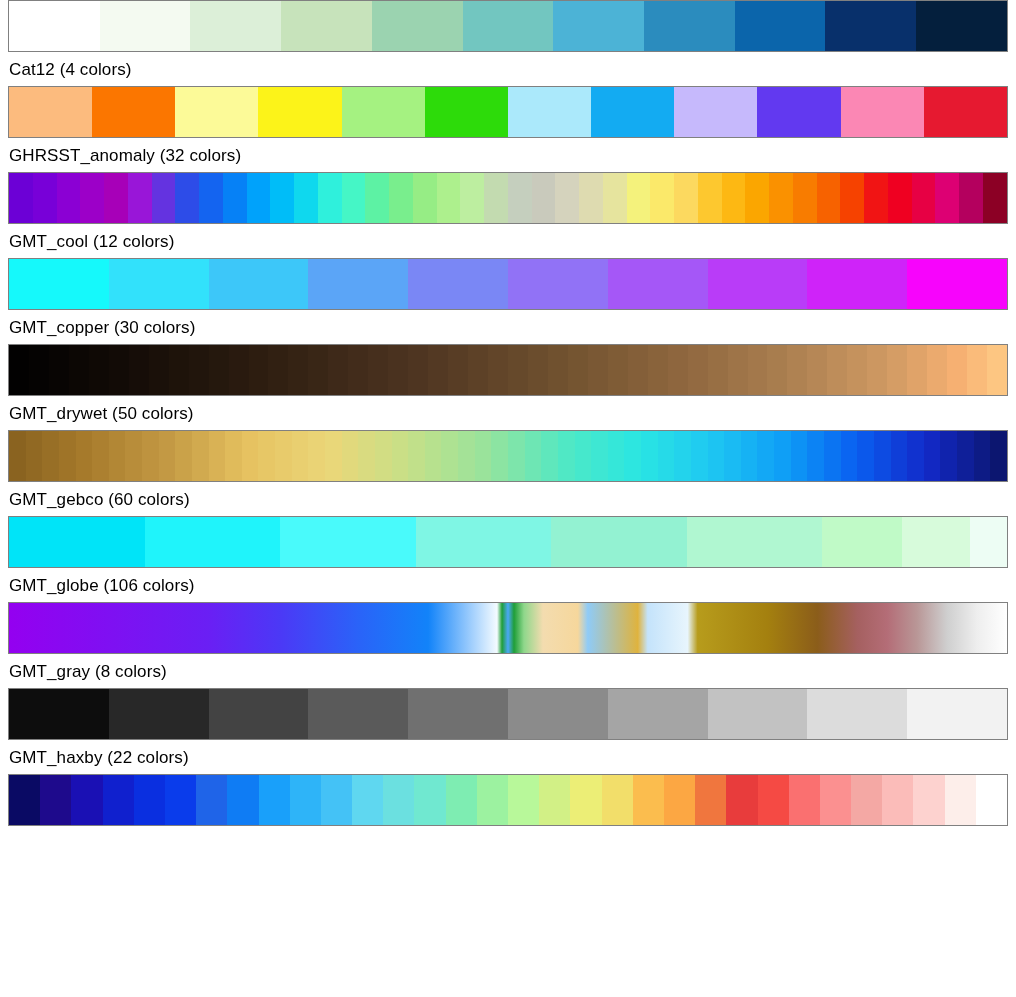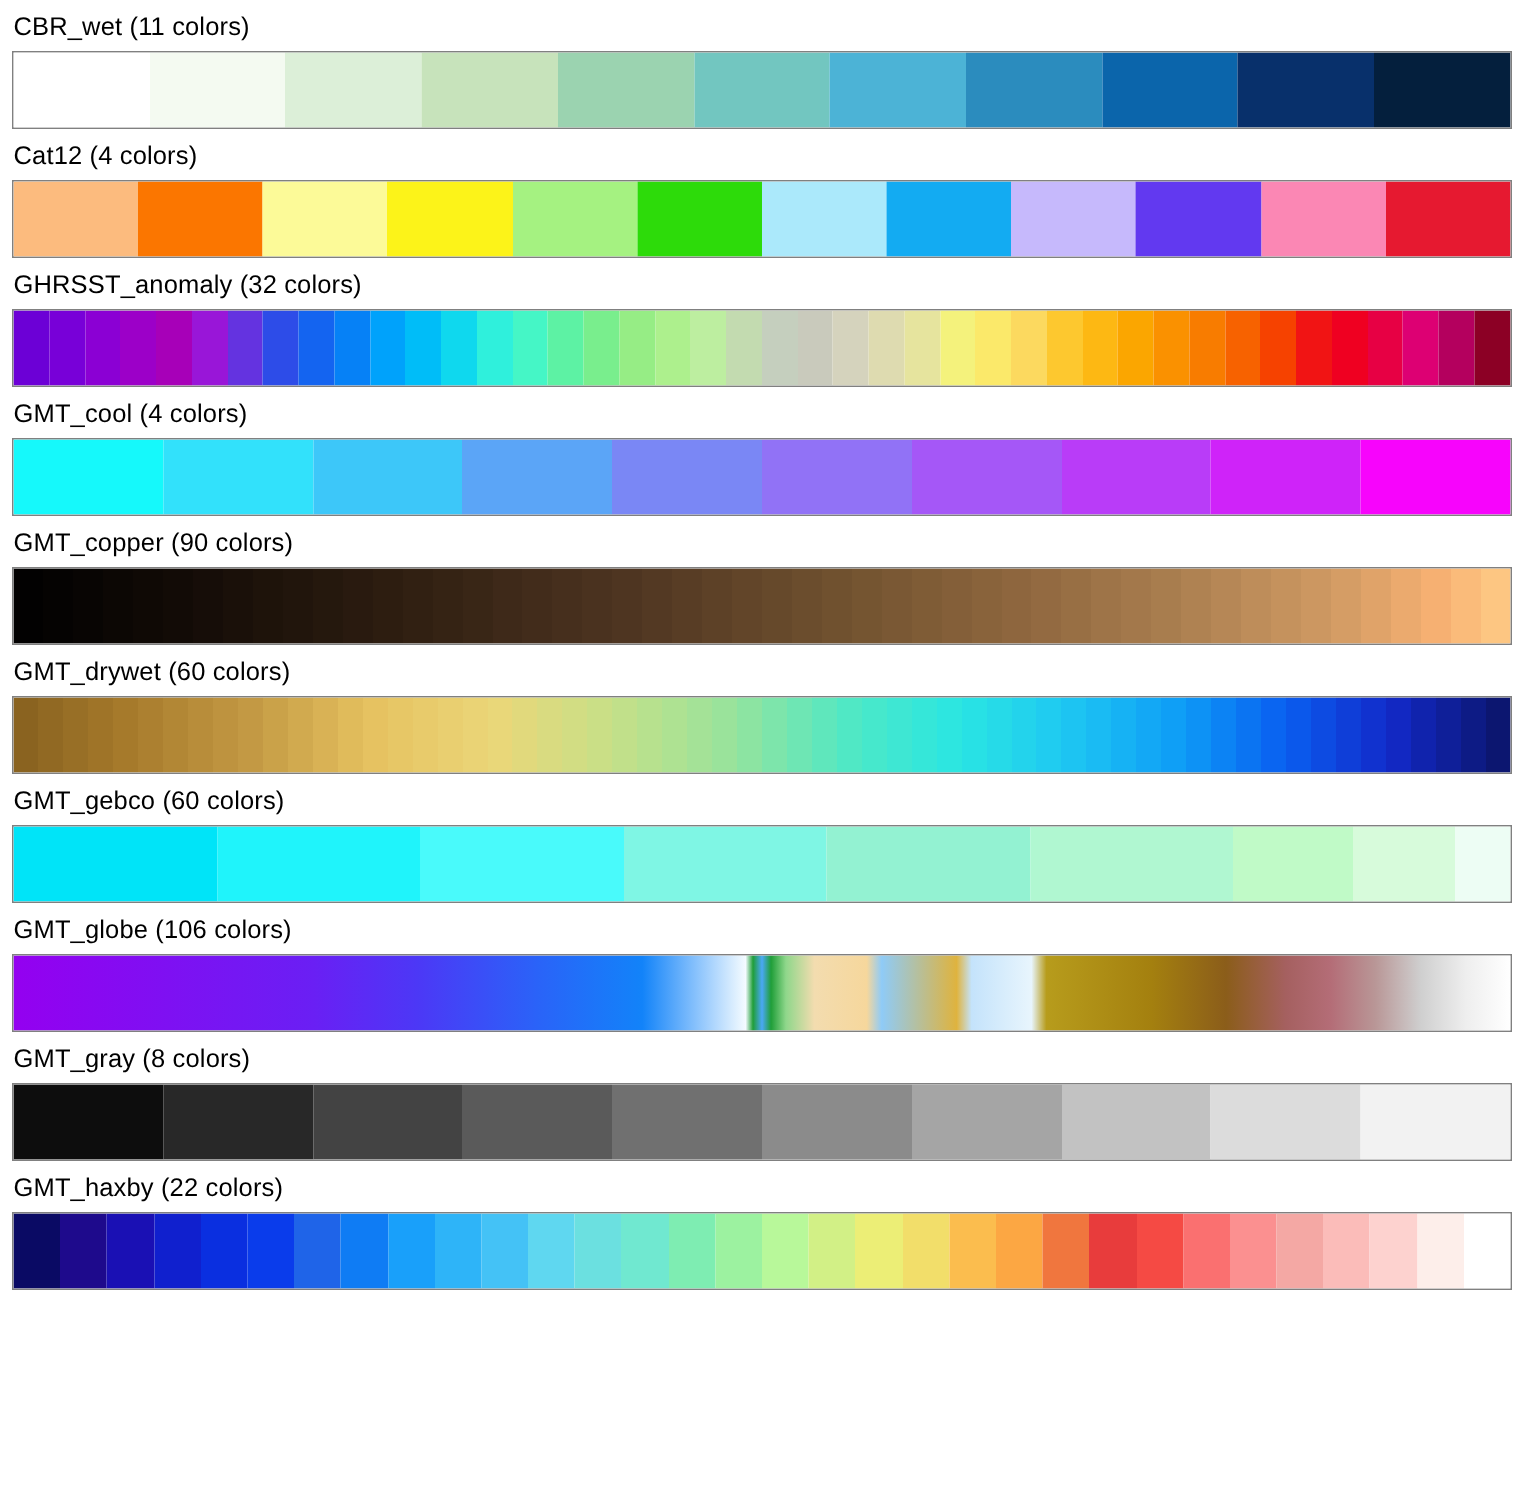--- a/index.html
+++ b/index.html
@@ -61,21 +61,20 @@
     display: block;
     width: 100%;
     height: 100%;
   }
 </style>
 </head>
 <body>
 
 <div id="colormap-list">
     <div class="colormap-entry">
-      <div class="colormap-label">CBR_wet (11 colors)</div>
       <div class="colormap-bar" style="border-color: rgb(128, 128, 128);">
         <div class="swatches">
           <i style="background: rgb(255, 255, 255); flex-basis: 9.09091%; flex-grow: 0;"></i>
           <i style="background: rgb(244, 250, 241); flex-basis: 9.09091%; flex-grow: 0;"></i>
           <i style="background: rgb(220, 239, 216); flex-basis: 9.09091%; flex-grow: 0;"></i>
           <i style="background: rgb(199, 227, 187); flex-basis: 9.09091%; flex-grow: 0;"></i>
           <i style="background: rgb(155, 211, 176); flex-basis: 9.09091%; flex-grow: 0;"></i>
           <i style="background: rgb(114, 198, 192); flex-basis: 9.09091%; flex-grow: 0;"></i>
           <i style="background: rgb(76, 179, 214); flex-basis: 9.09091%; flex-grow: 0;"></i>
           <i style="background: rgb(43, 140, 190); flex-basis: 9.09091%; flex-grow: 0;"></i>
@@ -147,44 +146,44 @@
           <i style="background: rgb(241, 20, 20); flex-basis: 2.38095%; flex-grow: 0;"></i>
           <i style="background: rgb(239, 0, 33); flex-basis: 2.38095%; flex-grow: 0;"></i>
           <i style="background: rgb(231, 0, 68); flex-basis: 2.38095%; flex-grow: 0;"></i>
           <i style="background: rgb(221, 0, 115); flex-basis: 2.38095%; flex-grow: 0;"></i>
           <i style="background: rgb(180, 0, 94); flex-basis: 2.38095%; flex-grow: 0;"></i>
           <i style="background: rgb(140, 0, 37); flex-basis: 2.38095%; flex-grow: 0;"></i>
         </div>
       </div>
     </div>
     <div class="colormap-entry">
-      <div class="colormap-label">GMT_cool (4 colors)</div>
+      <div class="colormap-label">GMT_cool (12 colors)</div>
       <div class="colormap-bar" style="border-color: rgb(128, 128, 128);">
         <div class="swatches">
           <i style="background: rgb(21, 249, 251); flex-basis: 10%; flex-grow: 0;"></i>
           <i style="background: rgb(50, 225, 251); flex-basis: 10%; flex-grow: 0;"></i>
           <i style="background: rgb(61, 199, 249); flex-basis: 10%; flex-grow: 0;"></i>
           <i style="background: rgb(91, 165, 247); flex-basis: 10%; flex-grow: 0;"></i>
           <i style="background: rgb(122, 135, 245); flex-basis: 10%; flex-grow: 0;"></i>
           <i style="background: rgb(145, 114, 246); flex-basis: 10%; flex-grow: 0;"></i>
           <i style="background: rgb(165, 87, 247); flex-basis: 10%; flex-grow: 0;"></i>
           <i style="background: rgb(185, 60, 248); flex-basis: 10%; flex-grow: 0;"></i>
           <i style="background: rgb(207, 35, 249); flex-basis: 10%; flex-grow: 0;"></i>
           <i style="background: rgb(247, 4, 252); flex-basis: 10%; flex-grow: 0;"></i>
         </div>
       </div>
     </div>
     <div class="colormap-entry">
-      <div class="colormap-label">GMT_copper (90 colors)</div>
+      <div class="colormap-label">GMT_copper (30 colors)</div>
       <div class="colormap-bar" style="border-color: rgb(128, 128, 128);">
         <div class="gradient" style="background: linear-gradient(to right, rgb(2, 1, 1) 0%, rgb(2, 1, 1) 2%, rgb(5, 3, 2) 2%, rgb(5, 3, 2) 4%, rgb(8, 5, 3) 4%, rgb(8, 5, 3) 6%, rgb(12, 7, 4) 6%, rgb(12, 7, 4) 8%, rgb(15, 9, 5) 8%, rgb(15, 9, 5) 10%, rgb(18, 11, 6) 10%, rgb(18, 11, 6) 12%, rgb(22, 13, 8) 12%, rgb(22, 13, 8) 14%, rgb(26, 16, 9) 14%, rgb(26, 16, 9) 16%, rgb(30, 19, 10) 16%, rgb(30, 19, 10) 18%, rgb(33, 21, 12) 18%, rgb(33, 21, 12) 20%, rgb(37, 24, 13) 20%, rgb(37, 24, 13) 22%, rgb(41, 26, 15) 22%, rgb(41, 26, 15) 24%, rgb(45, 29, 16) 24%, rgb(45, 29, 16) 26%, rgb(49, 32, 18) 26%, rgb(49, 32, 18) 28%, rgb(53, 35, 20) 28%, rgb(53, 35, 20) 30%, rgb(57, 38, 22) 30%, rgb(57, 38, 22) 32%, rgb(62, 41, 25) 32%, rgb(62, 41, 25) 34%, rgb(66, 44, 27) 34%, rgb(66, 44, 27) 36%, rgb(70, 47, 29) 36%, rgb(70, 47, 29) 38%, rgb(74, 50, 31) 38%, rgb(74, 50, 31) 40%, rgb(78, 53, 33) 40%, rgb(78, 53, 33) 42%, rgb(83, 57, 35) 42%, rgb(83, 57, 35) 44%, rgb(88, 61, 37) 44%, rgb(88, 61, 37) 46%, rgb(93, 65, 39) 46%, rgb(93, 65, 39) 48%, rgb(98, 69, 41) 48%, rgb(98, 69, 41) 50%, rgb(102, 73, 43) 50%, rgb(102, 73, 43) 52%, rgb(107, 77, 45) 52%, rgb(107, 77, 45) 54%, rgb(112, 81, 47) 54%, rgb(112, 81, 47) 56%, rgb(117, 85, 49) 56%, rgb(117, 85, 49) 58%, rgb(122, 88, 52) 58%, rgb(122, 88, 52) 60%, rgb(127, 92, 54) 60%, rgb(127, 92, 54) 62%, rgb(132, 95, 57) 62%, rgb(132, 95, 57) 64%, rgb(137, 99, 59) 64%, rgb(137, 99, 59) 66%, rgb(142, 102, 62) 66%, rgb(142, 102, 62) 68%, rgb(147, 106, 65) 68%, rgb(147, 106, 65) 70%, rgb(152, 111, 68) 70%, rgb(152, 111, 68) 72%, rgb(158, 116, 72) 72%, rgb(158, 116, 72) 74%, rgb(163, 120, 75) 74%, rgb(163, 120, 75) 76%, rgb(168, 125, 78) 76%, rgb(168, 125, 78) 78%, rgb(175, 130, 82) 78%, rgb(175, 130, 82) 80%, rgb(182, 135, 86) 80%, rgb(182, 135, 86) 82%, rgb(190, 141, 90) 82%, rgb(190, 141, 90) 84%, rgb(197, 146, 93) 84%, rgb(197, 146, 93) 86%, rgb(204, 151, 97) 86%, rgb(204, 151, 97) 88%, rgb(213, 157, 101) 88%, rgb(213, 157, 101) 90%, rgb(224, 163, 105) 90%, rgb(224, 163, 105) 92%, rgb(235, 170, 110) 92%, rgb(235, 170, 110) 94%, rgb(246, 176, 114) 94%, rgb(246, 176, 114) 96%, rgb(250, 187, 122) 96%, rgb(250, 187, 122) 98%, rgb(253, 198, 130) 98%, rgb(253, 198, 130) 100%);"></div>
       </div>
     </div>
     <div class="colormap-entry">
-      <div class="colormap-label">GMT_drywet (60 colors)</div>
+      <div class="colormap-label">GMT_drywet (50 colors)</div>
       <div class="colormap-bar" style="border-color: rgb(128, 128, 128);">
         <div class="gradient" style="background: linear-gradient(to right, rgb(138, 99, 32) 0%, rgb(138, 99, 32) 1.66667%, rgb(145, 105, 35) 1.66667%, rgb(145, 105, 35) 3.33333%, rgb(152, 111, 38) 3.33333%, rgb(152, 111, 38) 5%, rgb(159, 116, 40) 5%, rgb(159, 116, 40) 6.66667%, rgb(166, 122, 43) 6.66667%, rgb(166, 122, 43) 8.33333%, rgb(172, 128, 48) 8.33333%, rgb(172, 128, 48) 10%, rgb(178, 135, 53) 10%, rgb(178, 135, 53) 11.6667%, rgb(184, 141, 58) 11.6667%, rgb(184, 141, 58) 13.3333%, rgb(190, 147, 63) 13.3333%, rgb(190, 147, 63) 15%, rgb(195, 153, 68) 15%, rgb(195, 153, 68) 16.6667%, rgb(202, 162, 73) 16.6667%, rgb(202, 162, 73) 18.3333%, rgb(209, 170, 79) 18.3333%, rgb(209, 170, 79) 20%, rgb(217, 178, 85) 20%, rgb(217, 178, 85) 21.6667%, rgb(224, 187, 91) 21.6667%, rgb(224, 187, 91) 23.3333%, rgb(230, 194, 97) 23.3333%, rgb(230, 194, 97) 25%, rgb(231, 199, 102) 25%, rgb(231, 199, 102) 26.6667%, rgb(232, 203, 107) 26.6667%, rgb(232, 203, 107) 28.3333%, rgb(233, 207, 112) 28.3333%, rgb(233, 207, 112) 30%, rgb(234, 211, 117) 30%, rgb(234, 211, 117) 31.6667%, rgb(233, 215, 121) 31.6667%, rgb(233, 215, 121) 33.3333%, rgb(225, 217, 124) 33.3333%, rgb(225, 217, 124) 35%, rgb(217, 219, 128) 35%, rgb(217, 219, 128) 36.6667%, rgb(210, 221, 131) 36.6667%, rgb(210, 221, 131) 38.3333%, rgb(202, 223, 134) 38.3333%, rgb(202, 223, 134) 40%, rgb(193, 224, 138) 40%, rgb(193, 224, 138) 41.6667%, rgb(183, 225, 142) 41.6667%, rgb(183, 225, 142) 43.3333%, rgb(174, 226, 146) 43.3333%, rgb(174, 226, 146) 45%, rgb(164, 226, 151) 45%, rgb(164, 226, 151) 46.6667%, rgb(154, 227, 155) 46.6667%, rgb(154, 227, 155) 48.3333%, rgb(140, 228, 162) 48.3333%, rgb(140, 228, 162) 50%, rgb(125, 229, 171) 50%, rgb(125, 229, 171) 51.6667%, rgb(110, 230, 180) 51.6667%, rgb(110, 230, 180) 53.3333%, rgb(95, 231, 188) 53.3333%, rgb(95, 231, 188) 55%, rgb(80, 232, 197) 55%, rgb(80, 232, 197) 56.6667%, rgb(70, 232, 204) 56.6667%, rgb(70, 232, 204) 58.3333%, rgb(62, 231, 211) 58.3333%, rgb(62, 231, 211) 60%, rgb(53, 231, 217) 60%, rgb(53, 231, 217) 61.6667%, rgb(45, 230, 224) 61.6667%, rgb(45, 230, 224) 63.3333%, rgb(40, 225, 229) 63.3333%, rgb(40, 225, 229) 65%, rgb(38, 218, 232) 65%, rgb(38, 218, 232) 66.6667%, rgb(35, 211, 236) 66.6667%, rgb(35, 211, 236) 68.3333%, rgb(32, 204, 240) 68.3333%, rgb(32, 204, 240) 70%, rgb(29, 196, 242) 70%, rgb(29, 196, 242) 71.6667%, rgb(26, 187, 243) 71.6667%, rgb(26, 187, 243) 73.3333%, rgb(22, 178, 244) 73.3333%, rgb(22, 178, 244) 75%, rgb(19, 168, 245) 75%, rgb(19, 168, 245) 76.6667%, rgb(15, 159, 246) 76.6667%, rgb(15, 159, 246) 78.3333%, rgb(13, 146, 245) 78.3333%, rgb(13, 146, 245) 80%, rgb(12, 131, 244) 80%, rgb(12, 131, 244) 81.6667%, rgb(11, 116, 242) 81.6667%, rgb(11, 116, 242) 83.3333%, rgb(10, 101, 241) 83.3333%, rgb(10, 101, 241) 85%, rgb(11, 88, 235) 85%, rgb(11, 88, 235) 86.6667%, rgb(13, 75, 226) 86.6667%, rgb(13, 75, 226) 88.3333%, rgb(15, 62, 216) 88.3333%, rgb(15, 62, 216) 90%, rgb(17, 50, 207) 90%, rgb(17, 50, 207) 91.6667%, rgb(18, 40, 194) 91.6667%, rgb(18, 40, 194) 93.3333%, rgb(16, 35, 173) 93.3333%, rgb(16, 35, 173) 95%, rgb(15, 31, 153) 95%, rgb(15, 31, 153) 96.6667%, rgb(13, 27, 133) 96.6667%, rgb(13, 27, 133) 98.3333%, rgb(12, 22, 112) 98.3333%, rgb(12, 22, 112) 100%);"></div>
       </div>
     </div>
     <div class="colormap-entry">
       <div class="colormap-label">GMT_gebco (60 colors)</div>
       <div class="colormap-bar" style="border-color: rgb(128, 128, 128);">
         <div class="swatches">
           <i style="background: rgb(0, 228, 248); flex-basis: 13.5802%; flex-grow: 0;"></i>
           <i style="background: rgb(31, 244, 251); flex-basis: 13.5802%; flex-grow: 0;"></i>

